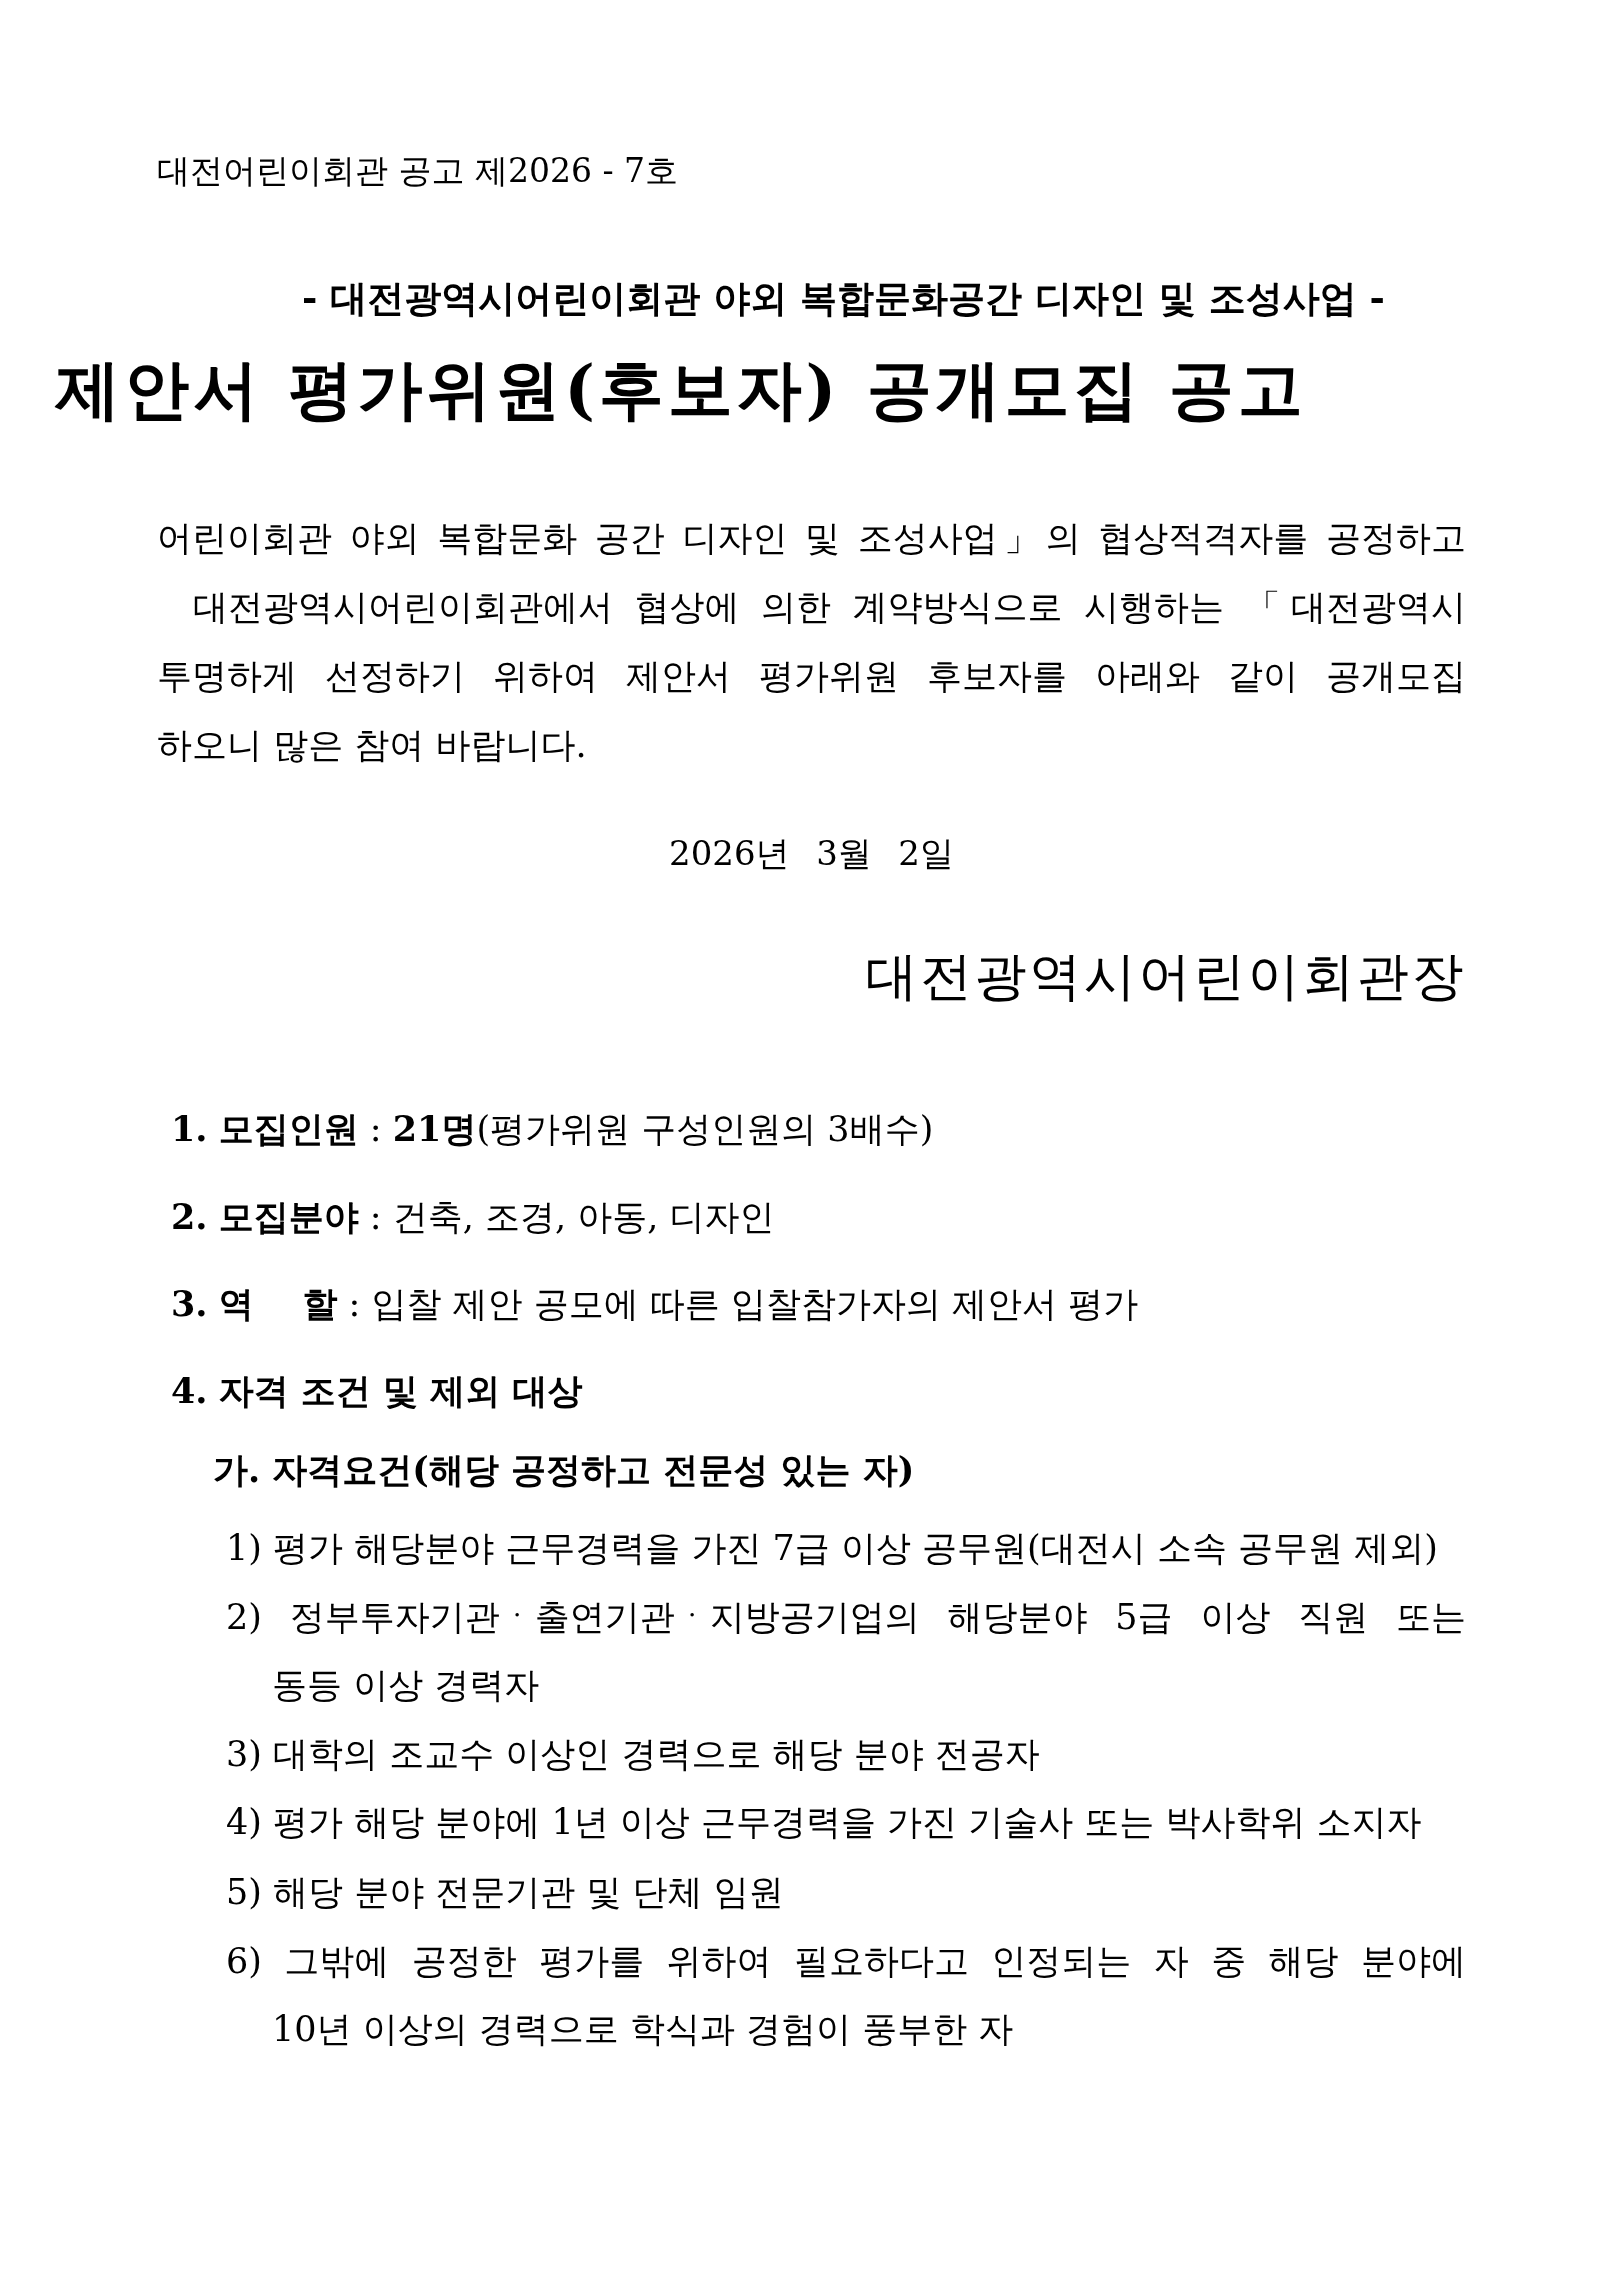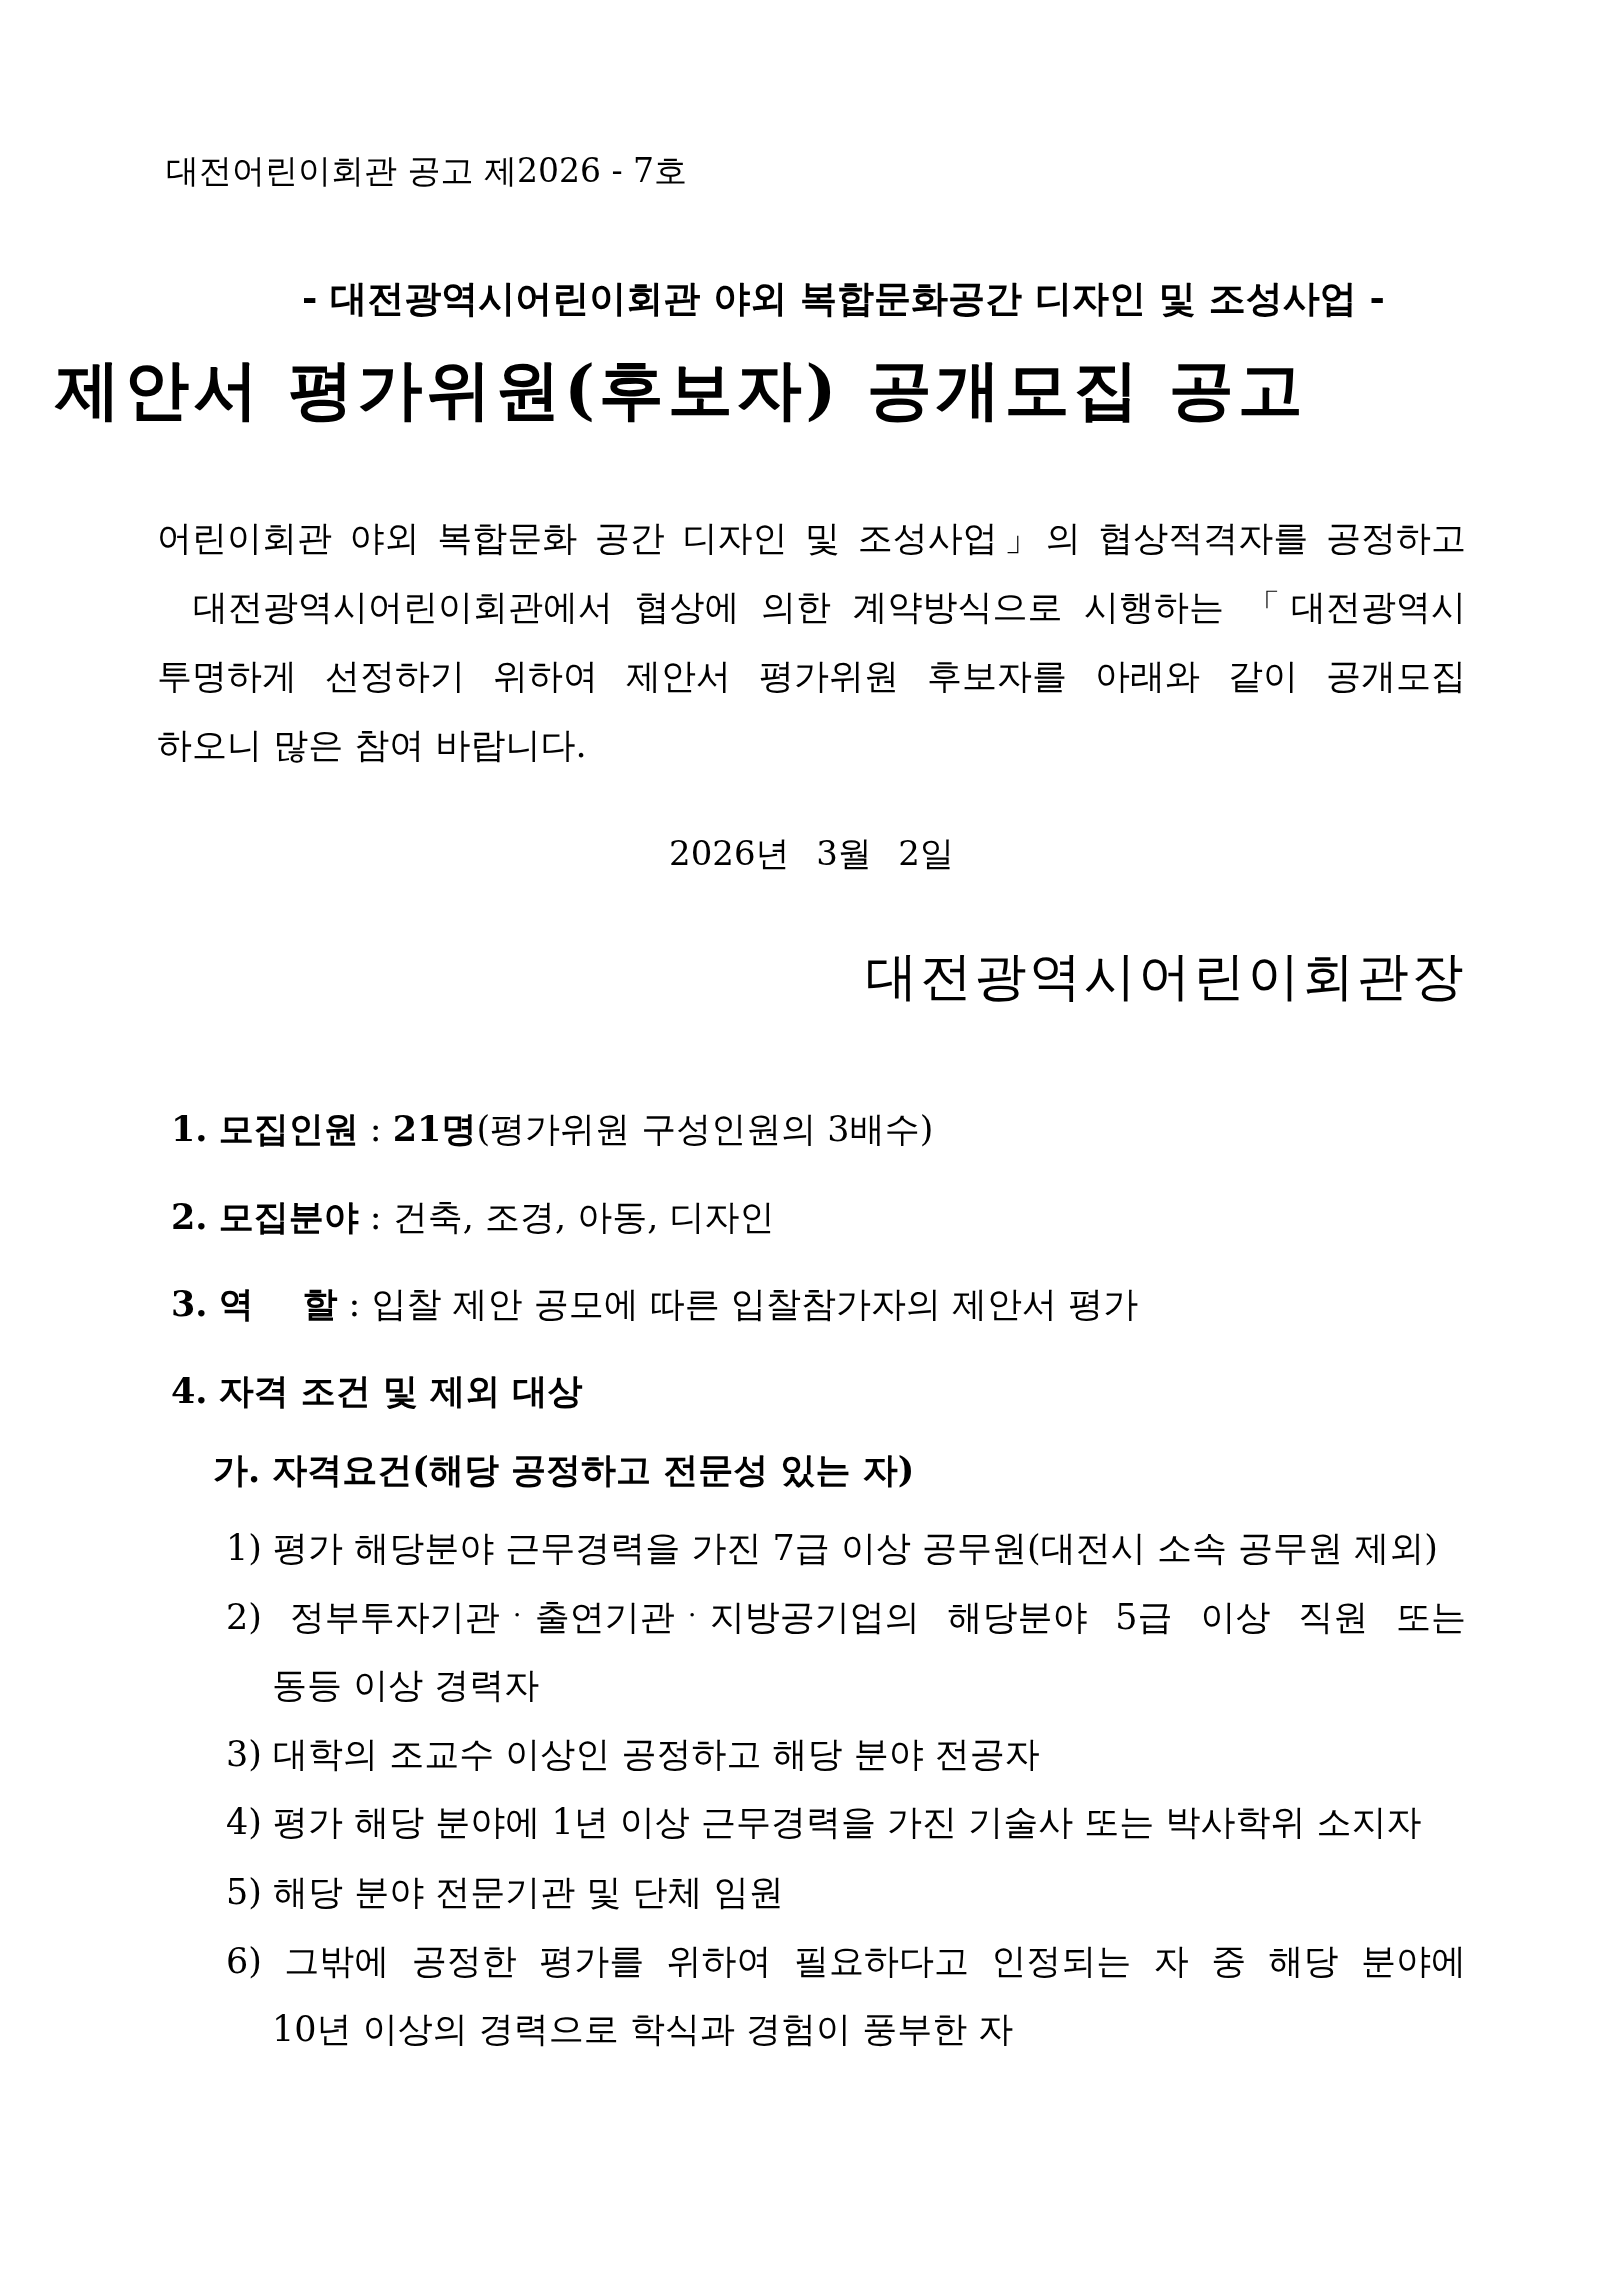--- a/index.html
+++ b/index.html
@@ -2,21 +2,21 @@
 <html style="font-size:10.5px"><head>
   <meta charset="utf-8">
   <style>
     html, body { margin: 0; padding: 0; background: #ffffff; }
     body {
       width: 1623px; height: 2295px; position: relative; overflow: hidden;
       font-family: "DejaVu Serif", "Liberation Serif", serif;
       color: #000000;
     }
     .abs { position: absolute; white-space: nowrap; }
-    .notice-no { left: 166px; top: 149px; font-size: 33px; }
+    .notice-no { left: 157px; top: 149px; font-size: 33px; }
     .subtitle { left: 0; width: 1623px; top: 274px; text-align: center; font-size: 37px; font-weight: bold; padding-left: 32px; }
     .title { left: 0; width: 1362px; top: 346px; text-align: center; font-size: 65px; font-weight: bold; letter-spacing: 3.9px; }
     .para { left: 157px; width: 1309px; top: 504px; font-size: 35px; line-height: 69px; white-space: normal; text-align: justify; }
     .para .line { display: block; text-align-last: justify; white-space: nowrap; }
     .para .line.last { text-align-last: left; }
     .para .line.first { padding-left: 36px; }
     .date { left: 0; width: 1623px; top: 831px; text-align: center; font-size: 34px; word-spacing: 15.7px; }
     .signer { right: 157px; top: 942px; font-size: 52px; letter-spacing: 2.6px; }
     .item { left: 171px; font-size: 35px; }
     .item b { font-weight: bold; }
@@ -75,21 +75,21 @@
   </div>
 
   <div class="abs req just" style="top:1594px;">
     <span>2)</span>
     <span>정부투자기관ㆍ출연기관ㆍ지방공기업의 해당분야 5급 이상 직원 또는</span>
   </div>
   <div class="abs cont" style="top:1662px;">동등 이상 경력자</div>
 
   <div class="abs req" style="top:1731px;">
     <span>3)</span>
-    <span>대학의 조교수 이상인 공정하고 해당 분야 전공자</span>
+    <span>대학의 조교수 이상인 경력으로 해당 분야 전공자</span>
   </div>
 
   <div class="abs req" style="top:1799px;">
     <span>4)</span>
     <span>평가 해당 분야에 1년 이상 근무경력을 가진 기술사 또는 박사학위 소지자</span>
   </div>
 
   <div class="abs req" style="top:1869px;">
     <span>5)</span>
     <span>해당 분야 전문기관 및 단체 임원</span>

